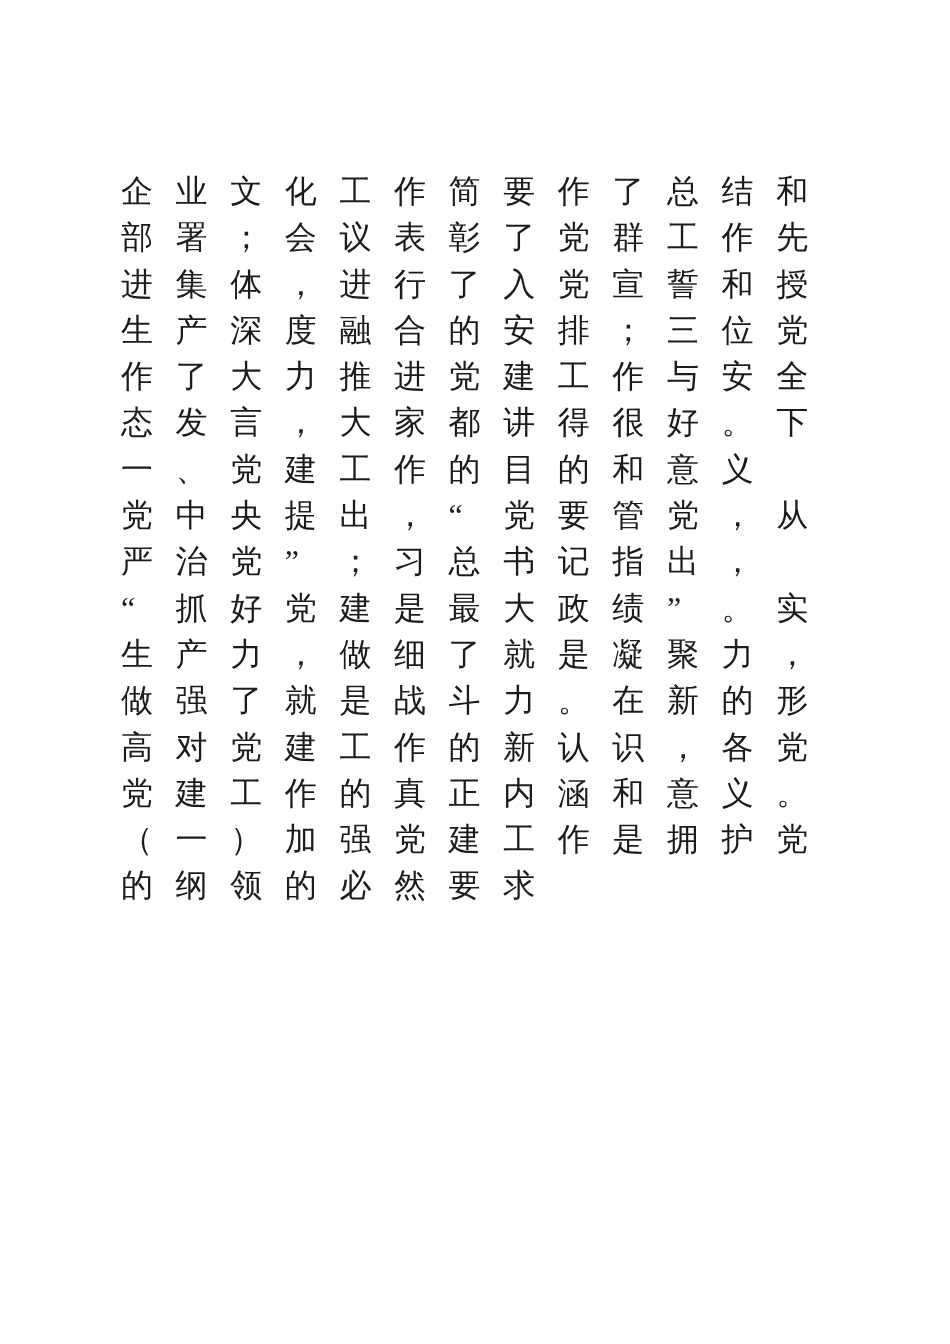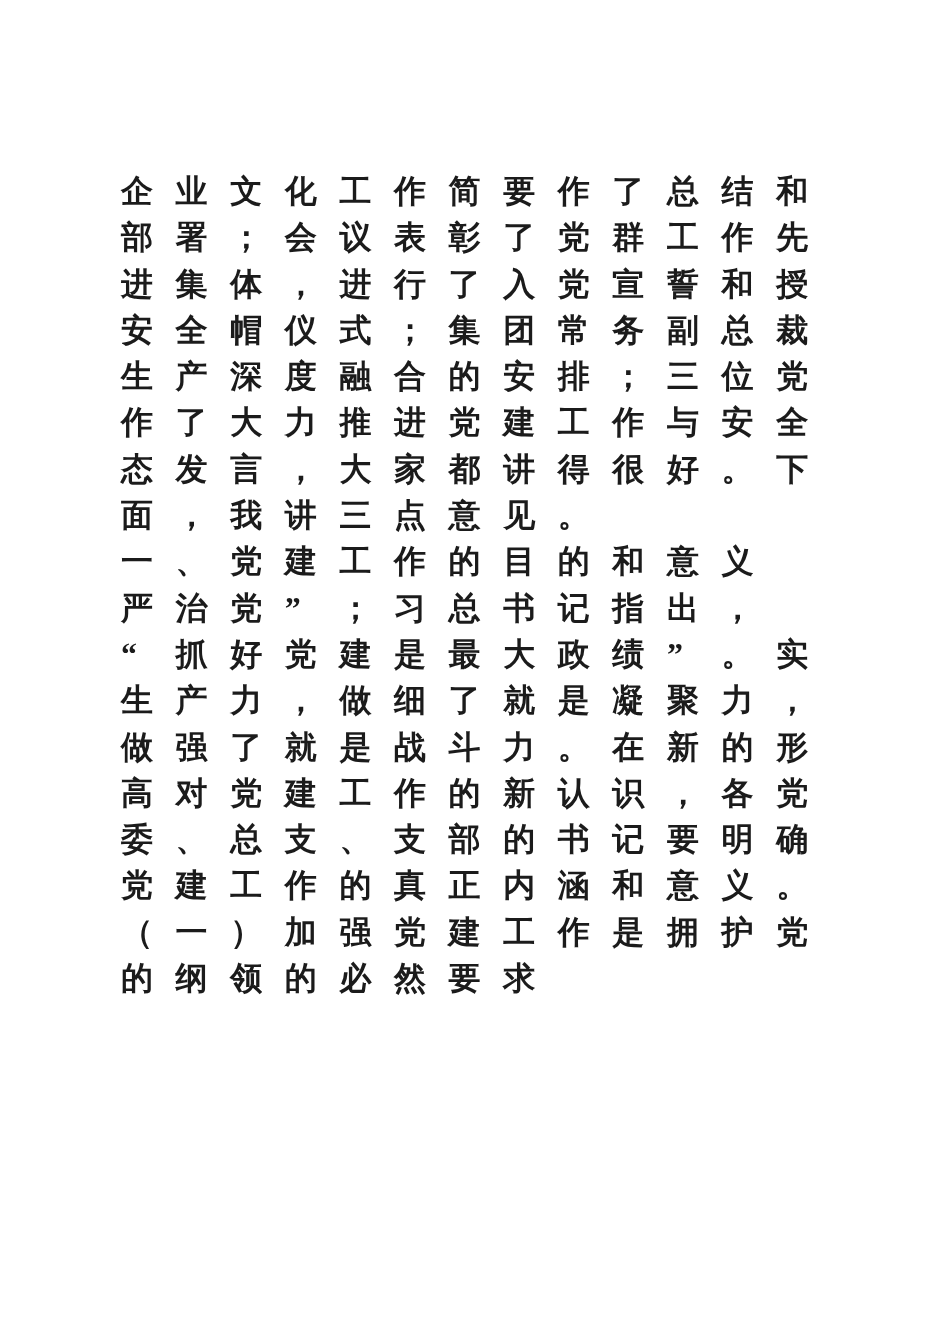--- a/index.html
+++ b/index.html
@@ -24,46 +24,43 @@
     font-family: "Liberation Serif", "DejaVu Serif", serif;
     font-size: 32px;
     font-weight: 400;
     color: #1b1b1b;
     -webkit-font-smoothing: antialiased;
   }
   .line {
     height: 46.3px;
     line-height: 46.3px;
     white-space: nowrap;
-    font-weight: bold;
   }
   .ch {
     display: inline-block;
     width: 54.6px;
     text-align: left;
     vertical-align: top;
   }
 </style>
 </head>
 <body>
 
 <div class="page">
   <div class="doc-text">
       <div class="line"><span class="ch">企</span><span class="ch">业</span><span class="ch">文</span><span class="ch">化</span><span class="ch">工</span><span class="ch">作</span><span class="ch">简</span><span class="ch">要</span><span class="ch">作</span><span class="ch">了</span><span class="ch">总</span><span class="ch">结</span><span class="ch">和</span></div>
       <div class="line"><span class="ch">部</span><span class="ch">署</span><span class="ch">；</span><span class="ch">会</span><span class="ch">议</span><span class="ch">表</span><span class="ch">彰</span><span class="ch">了</span><span class="ch">党</span><span class="ch">群</span><span class="ch">工</span><span class="ch">作</span><span class="ch">先</span></div>
       <div class="line"><span class="ch">进</span><span class="ch">集</span><span class="ch">体</span><span class="ch">，</span><span class="ch">进</span><span class="ch">行</span><span class="ch">了</span><span class="ch">入</span><span class="ch">党</span><span class="ch">宣</span><span class="ch">誓</span><span class="ch">和</span><span class="ch">授</span></div>
-      <div class="line"><span class="ch">安</span><span class="ch">全</span><span class="ch">帽</span><span class="ch">仪</span><span class="ch">式</span><span class="ch">；</span><span class="ch">集</span><span class="ch">团</span><span class="ch">常</span><span class="ch">务</span><span class="ch">副</span><span class="ch">总</span><span class="ch">裁</span></div>
       <div class="line"><span class="ch">生</span><span class="ch">产</span><span class="ch">深</span><span class="ch">度</span><span class="ch">融</span><span class="ch">合</span><span class="ch">的</span><span class="ch">安</span><span class="ch">排</span><span class="ch">；</span><span class="ch">三</span><span class="ch">位</span><span class="ch">党</span></div>
       <div class="line"><span class="ch">作</span><span class="ch">了</span><span class="ch">大</span><span class="ch">力</span><span class="ch">推</span><span class="ch">进</span><span class="ch">党</span><span class="ch">建</span><span class="ch">工</span><span class="ch">作</span><span class="ch">与</span><span class="ch">安</span><span class="ch">全</span></div>
       <div class="line"><span class="ch">态</span><span class="ch">发</span><span class="ch">言</span><span class="ch">，</span><span class="ch">大</span><span class="ch">家</span><span class="ch">都</span><span class="ch">讲</span><span class="ch">得</span><span class="ch">很</span><span class="ch">好</span><span class="ch">。</span><span class="ch">下</span></div>
-      <div class="line"><span class="ch">面</span><span class="ch">，</span><span class="ch">我</span><span class="ch">讲</span><span class="ch">三</span><span class="ch">点</span><span class="ch">意</span><span class="ch">见</span><span class="ch">。</span></div>
       <div class="line"><span class="ch">一</span><span class="ch">、</span><span class="ch">党</span><span class="ch">建</span><span class="ch">工</span><span class="ch">作</span><span class="ch">的</span><span class="ch">目</span><span class="ch">的</span><span class="ch">和</span><span class="ch">意</span><span class="ch">义</span></div>
+      <div class="line"><span class="ch">党</span><span class="ch">中</span><span class="ch">央</span><span class="ch">提</span><span class="ch">出</span><span class="ch">，</span><span class="ch">“</span><span class="ch">党</span><span class="ch">要</span><span class="ch">管</span><span class="ch">党</span><span class="ch">，</span><span class="ch">从</span></div>
       <div class="line"><span class="ch">严</span><span class="ch">治</span><span class="ch">党</span><span class="ch">”</span><span class="ch">；</span><span class="ch">习</span><span class="ch">总</span><span class="ch">书</span><span class="ch">记</span><span class="ch">指</span><span class="ch">出</span><span class="ch">，</span></div>
       <div class="line"><span class="ch">“</span><span class="ch">抓</span><span class="ch">好</span><span class="ch">党</span><span class="ch">建</span><span class="ch">是</span><span class="ch">最</span><span class="ch">大</span><span class="ch">政</span><span class="ch">绩</span><span class="ch">”</span><span class="ch">。</span><span class="ch">实</span></div>
       <div class="line"><span class="ch">生</span><span class="ch">产</span><span class="ch">力</span><span class="ch">，</span><span class="ch">做</span><span class="ch">细</span><span class="ch">了</span><span class="ch">就</span><span class="ch">是</span><span class="ch">凝</span><span class="ch">聚</span><span class="ch">力</span><span class="ch">，</span></div>
       <div class="line"><span class="ch">做</span><span class="ch">强</span><span class="ch">了</span><span class="ch">就</span><span class="ch">是</span><span class="ch">战</span><span class="ch">斗</span><span class="ch">力</span><span class="ch">。</span><span class="ch">在</span><span class="ch">新</span><span class="ch">的</span><span class="ch">形</span></div>
       <div class="line"><span class="ch">高</span><span class="ch">对</span><span class="ch">党</span><span class="ch">建</span><span class="ch">工</span><span class="ch">作</span><span class="ch">的</span><span class="ch">新</span><span class="ch">认</span><span class="ch">识</span><span class="ch">，</span><span class="ch">各</span><span class="ch">党</span></div>
-      <div class="line"><span class="ch">委</span><span class="ch">、</span><span class="ch">总</span><span class="ch">支</span><span class="ch">、</span><span class="ch">支</span><span class="ch">部</span><span class="ch">的</span><span class="ch">书</span><span class="ch">记</span><span class="ch">要</span><span class="ch">明</span><span class="ch">确</span></div>
       <div class="line"><span class="ch">党</span><span class="ch">建</span><span class="ch">工</span><span class="ch">作</span><span class="ch">的</span><span class="ch">真</span><span class="ch">正</span><span class="ch">内</span><span class="ch">涵</span><span class="ch">和</span><span class="ch">意</span><span class="ch">义</span><span class="ch">。</span></div>
       <div class="line"><span class="ch">（</span><span class="ch">一</span><span class="ch">）</span><span class="ch">加</span><span class="ch">强</span><span class="ch">党</span><span class="ch">建</span><span class="ch">工</span><span class="ch">作</span><span class="ch">是</span><span class="ch">拥</span><span class="ch">护</span><span class="ch">党</span></div>
       <div class="line"><span class="ch">的</span><span class="ch">纲</span><span class="ch">领</span><span class="ch">的</span><span class="ch">必</span><span class="ch">然</span><span class="ch">要</span><span class="ch">求</span></div>
     </div>
 </div>
 
 </body></html>

